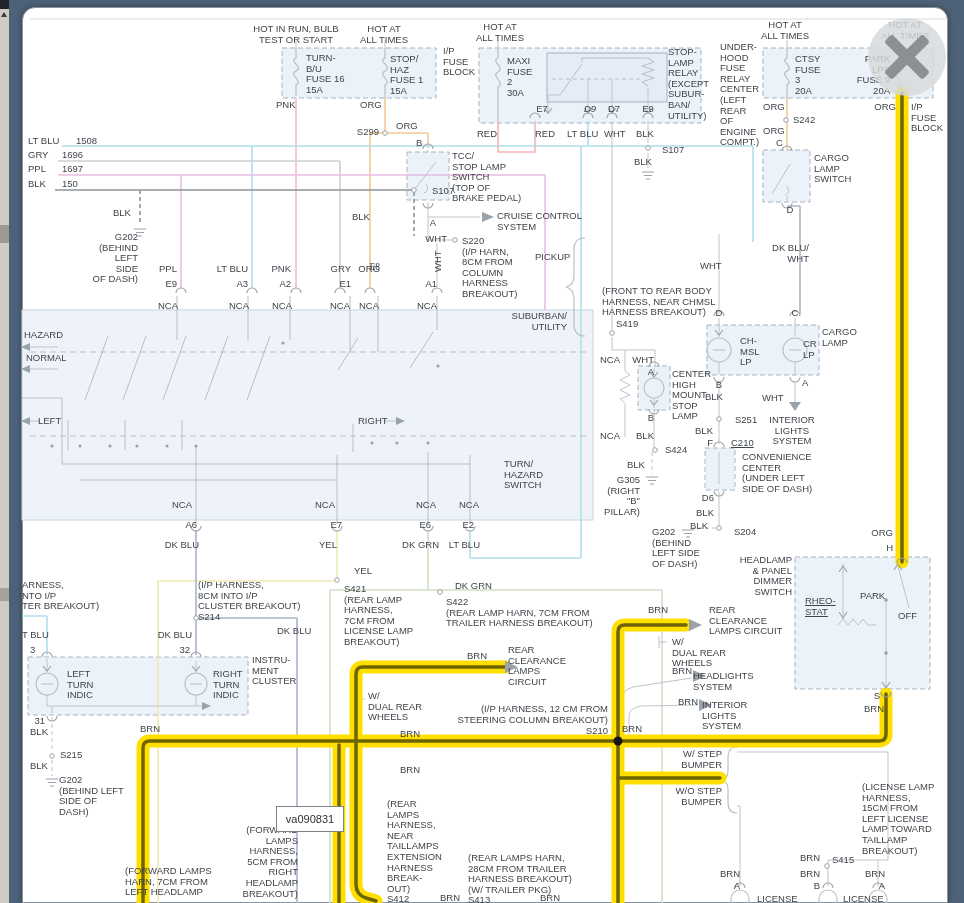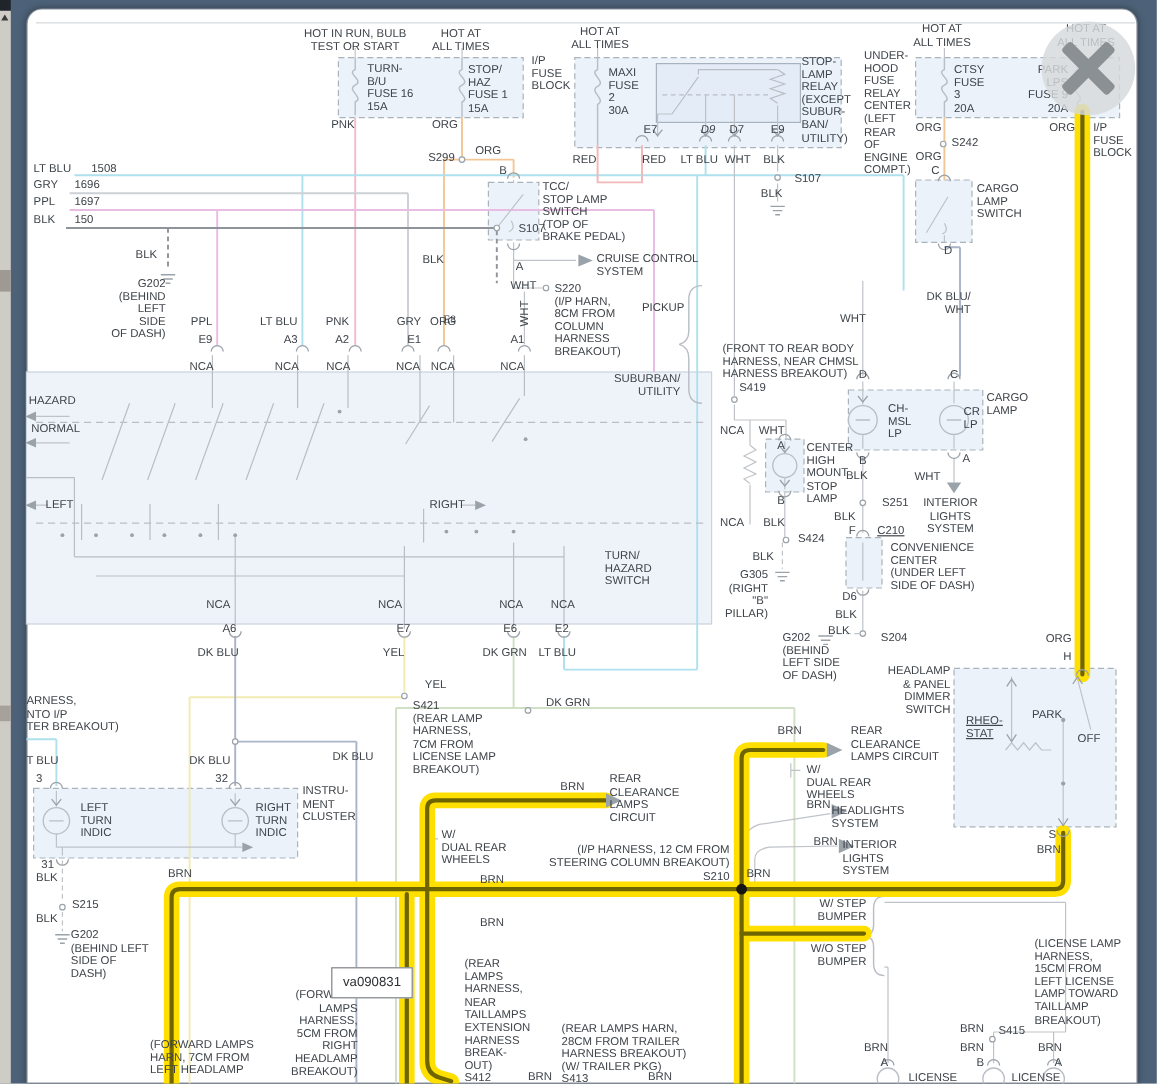--- a/index.html
+++ b/index.html
@@ -452,20 +452,24 @@
 SWITCH</div>
     <div class="lbl l" style="left: 805px; top: 596px; text-decoration: underline;">RHEO-
 STAT</div>
     <div class="lbl l" style="left: 860px; top: 591px;">PARK</div>
     <div class="lbl l" style="left: 898px; top: 611px;">OFF</div>
     <div class="lbl r" style="left: 880px; top: 691px;">S</div>
     <div class="lbl r" style="left: 884px; top: 704px;">BRN</div>
     <div class="lbl l" style="left: 22px; top: 580px;">ARNESS,
 NTO I/P
 TER BREAKOUT)</div>
+    <div class="lbl l" style="left: 198px; top: 580px;">(I/P HARNESS,
+8CM INTO I/P
+CLUSTER BREAKOUT)
+S214</div>
     <div class="lbl l" style="left: 277px; top: 626px;">DK BLU</div>
     <div class="lbl l" style="left: 22px; top: 630px;">T BLU</div>
     <div class="lbl l" style="left: 30px; top: 645px;">3</div>
     <div class="lbl r" style="left: 192px; top: 630px;">DK BLU</div>
     <div class="lbl r" style="left: 190px; top: 645px;">32</div>
     <div class="lbl l" style="left: 67px; top: 669px;">LEFT
 TURN
 INDIC</div>
     <div class="lbl l" style="left: 213px; top: 669px;">RIGHT
 TURN
@@ -482,20 +486,23 @@
 SIDE OF
 DASH)</div>
     <div class="lbl l" style="left: 354px; top: 566px;">YEL</div>
     <div class="lbl l" style="left: 344px; top: 584px;">S421
 (REAR LAMP
 HARNESS,
 7CM FROM
 LICENSE LAMP
 BREAKOUT)</div>
     <div class="lbl l" style="left: 455px; top: 581px;">DK GRN</div>
+    <div class="lbl l" style="left: 446px; top: 597px;">S422
+(REAR LAMP HARN, 7CM FROM
+TRAILER HARNESS BREAKOUT)</div>
     <div class="lbl r" style="left: 487px; top: 651px;">BRN</div>
     <div class="lbl l" style="left: 508px; top: 645px;">REAR
 CLEARANCE
 LAMPS
 CIRCUIT</div>
     <div class="lbl l" style="left: 368px; top: 691px;">W/
 DUAL REAR
 WHEELS</div>
     <div class="lbl r" style="left: 608px; top: 704px;">(I/P HARNESS, 12 CM FROM
 STEERING COLUMN BREAKOUT)</div>

